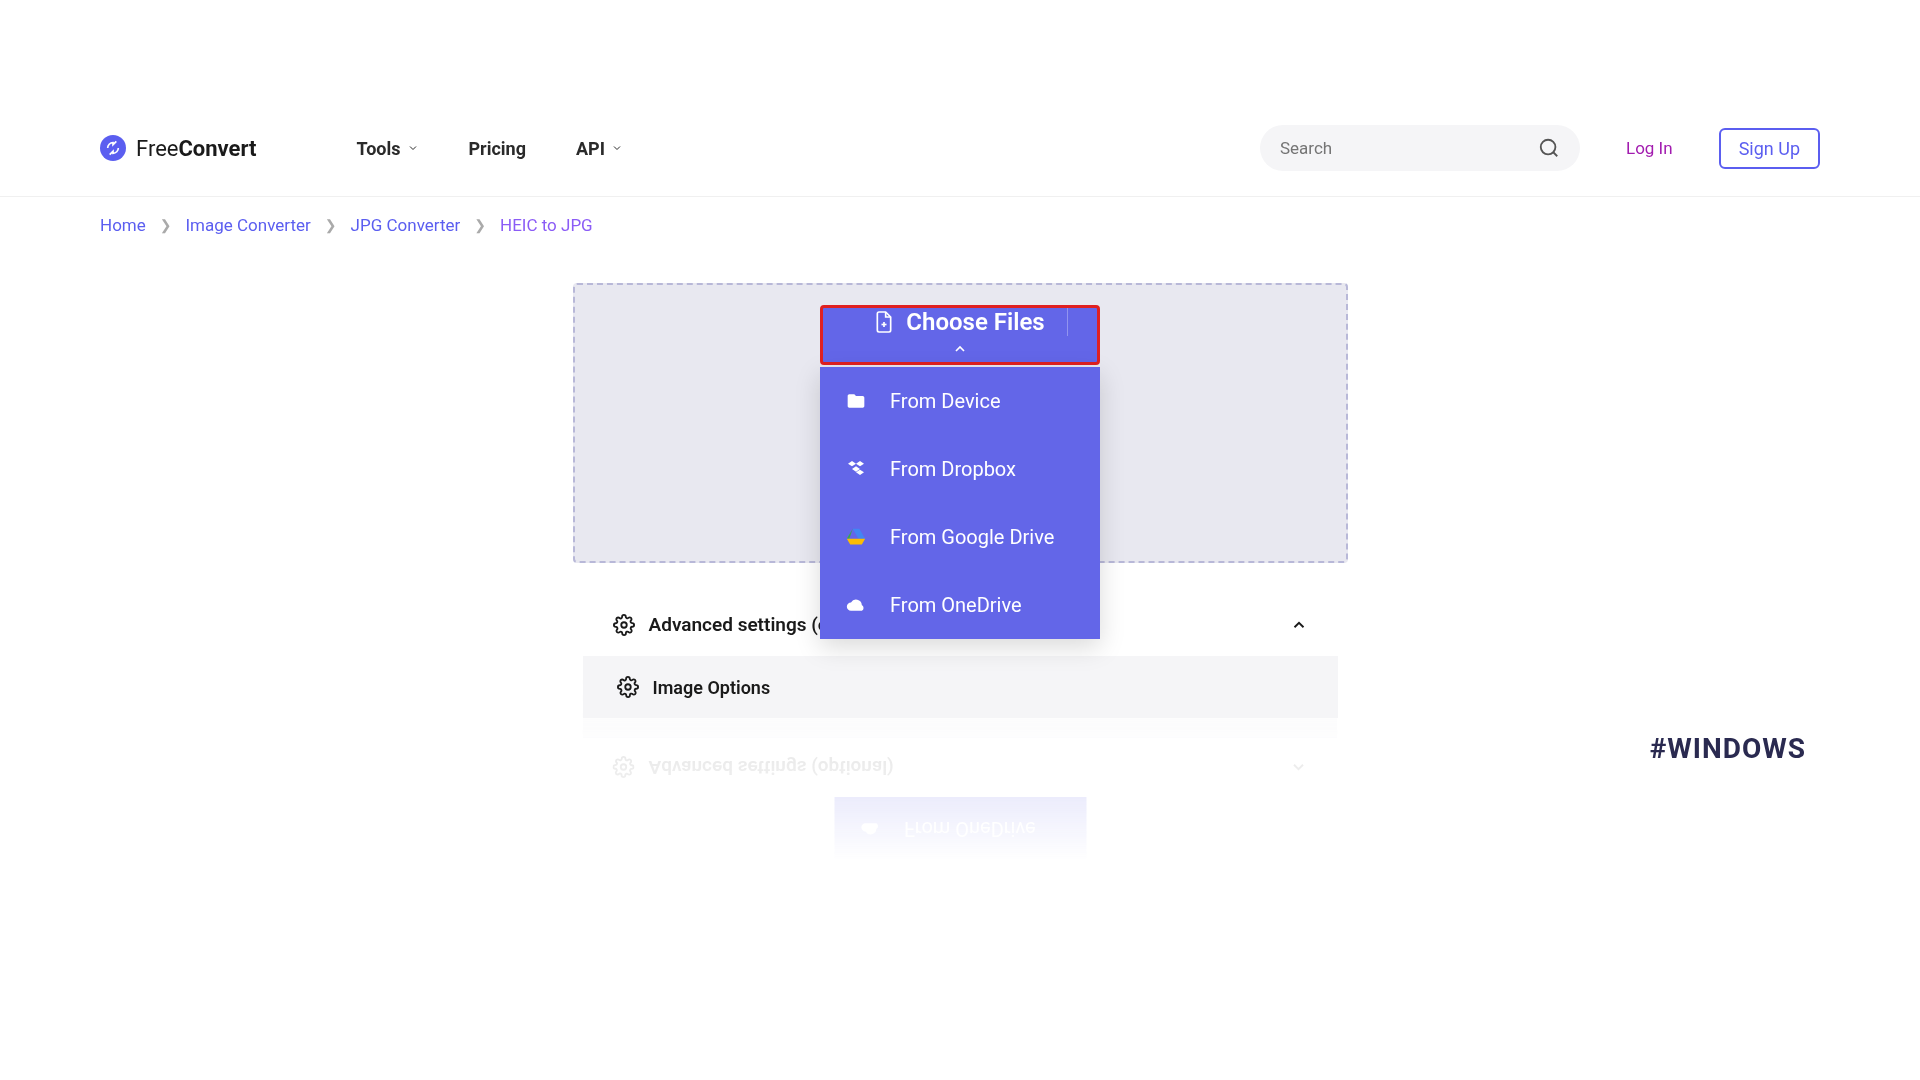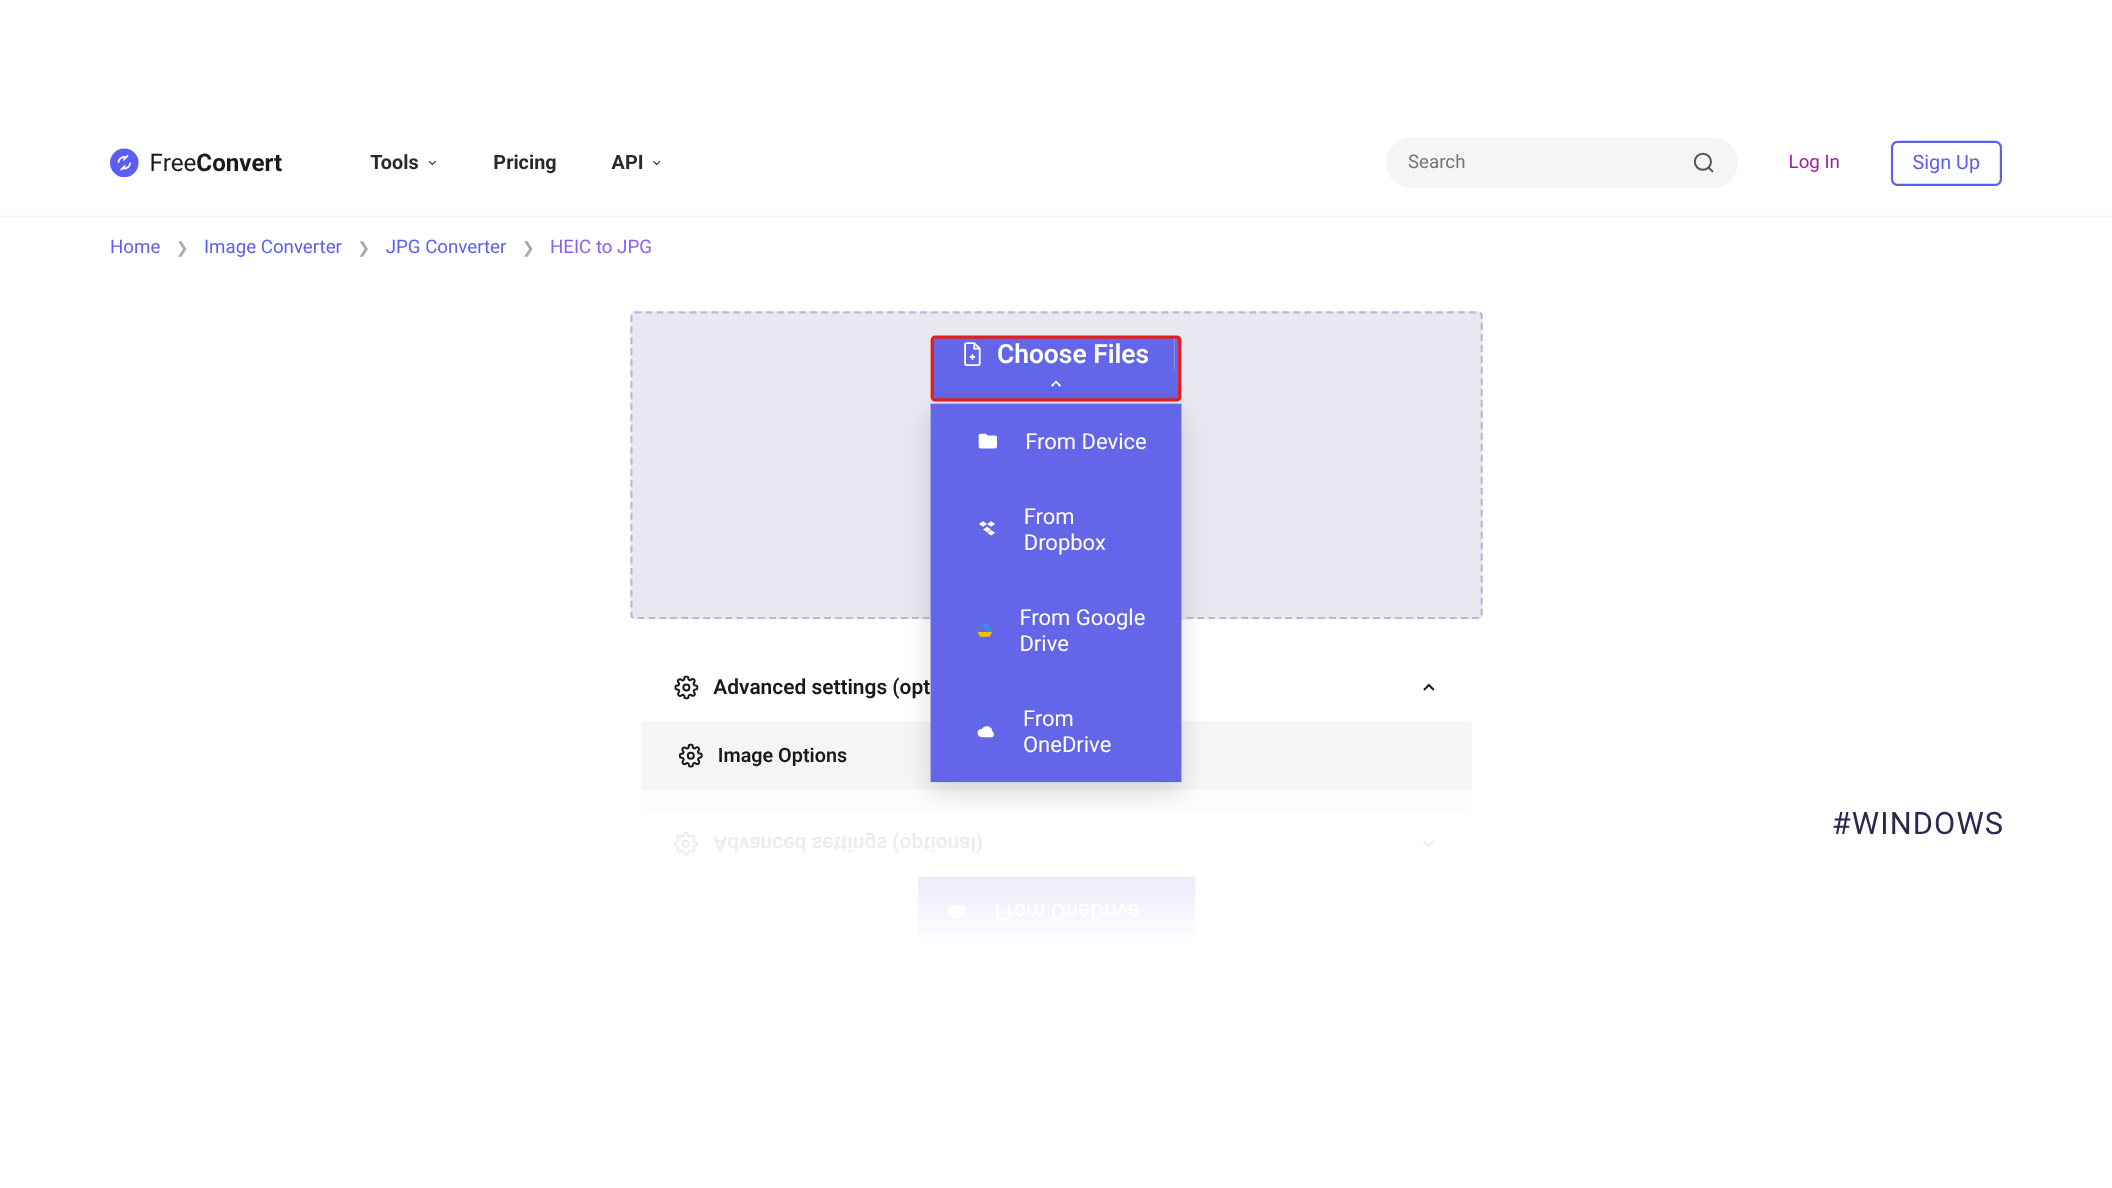--- a/index.html
+++ b/index.html
@@ -18,21 +18,21 @@
     .header {
       display: flex;
       align-items: center;
       justify-content: space-between;
       padding: 125px 100px 25px 100px;
       border-bottom: 1px solid #f0f0f0;
     }
     .header-left {
       display: flex;
       align-items: center;
-      gap: 60px;
+      gap: 80px;
     }
     .logo {
       display: flex;
       align-items: center;
       gap: 10px;
     }
     .logo-icon {
       width: 26px;
       height: 26px;
       background: #5b5ef0;
@@ -193,24 +193,23 @@
       justify-content: center;
       height: 100%;
     }
     .chevron-up-white {
       width: 16px;
       height: 16px;
       color: #fff;
     }
     .dropdown-menu {
       background: #6366e8;
-      width: 228px;
+      width: 280px;
       margin-top: 2px;
       box-shadow: 0 8px 24px rgba(0,0,0,0.15);
-      padding-left: 16px;
     }
     .dropdown-item {
       display: flex;
       align-items: center;
       gap: 24px;
       padding: 22px 26px;
       color: #fff;
       font-size: 20px;
       cursor: pointer;
     }
@@ -285,23 +284,23 @@
       gap: 24px;
       padding: 20px 26px;
       color: #fff;
       font-size: 20px;
       margin: 0 auto;
       width: 252px;
     }
     .hashtag {
       position: absolute;
       bottom: 315px;
-      right: 98px;
+      right: 114px;
       font-size: 28px;
-      font-weight: 400;
+      font-weight: 700;
       color: #2a2a50;
       letter-spacing: 1px;
       text-align: center;
     }
   </style>
 </head>
 <body>
 
 <div class="watermark">NeuronVM</div>
 

